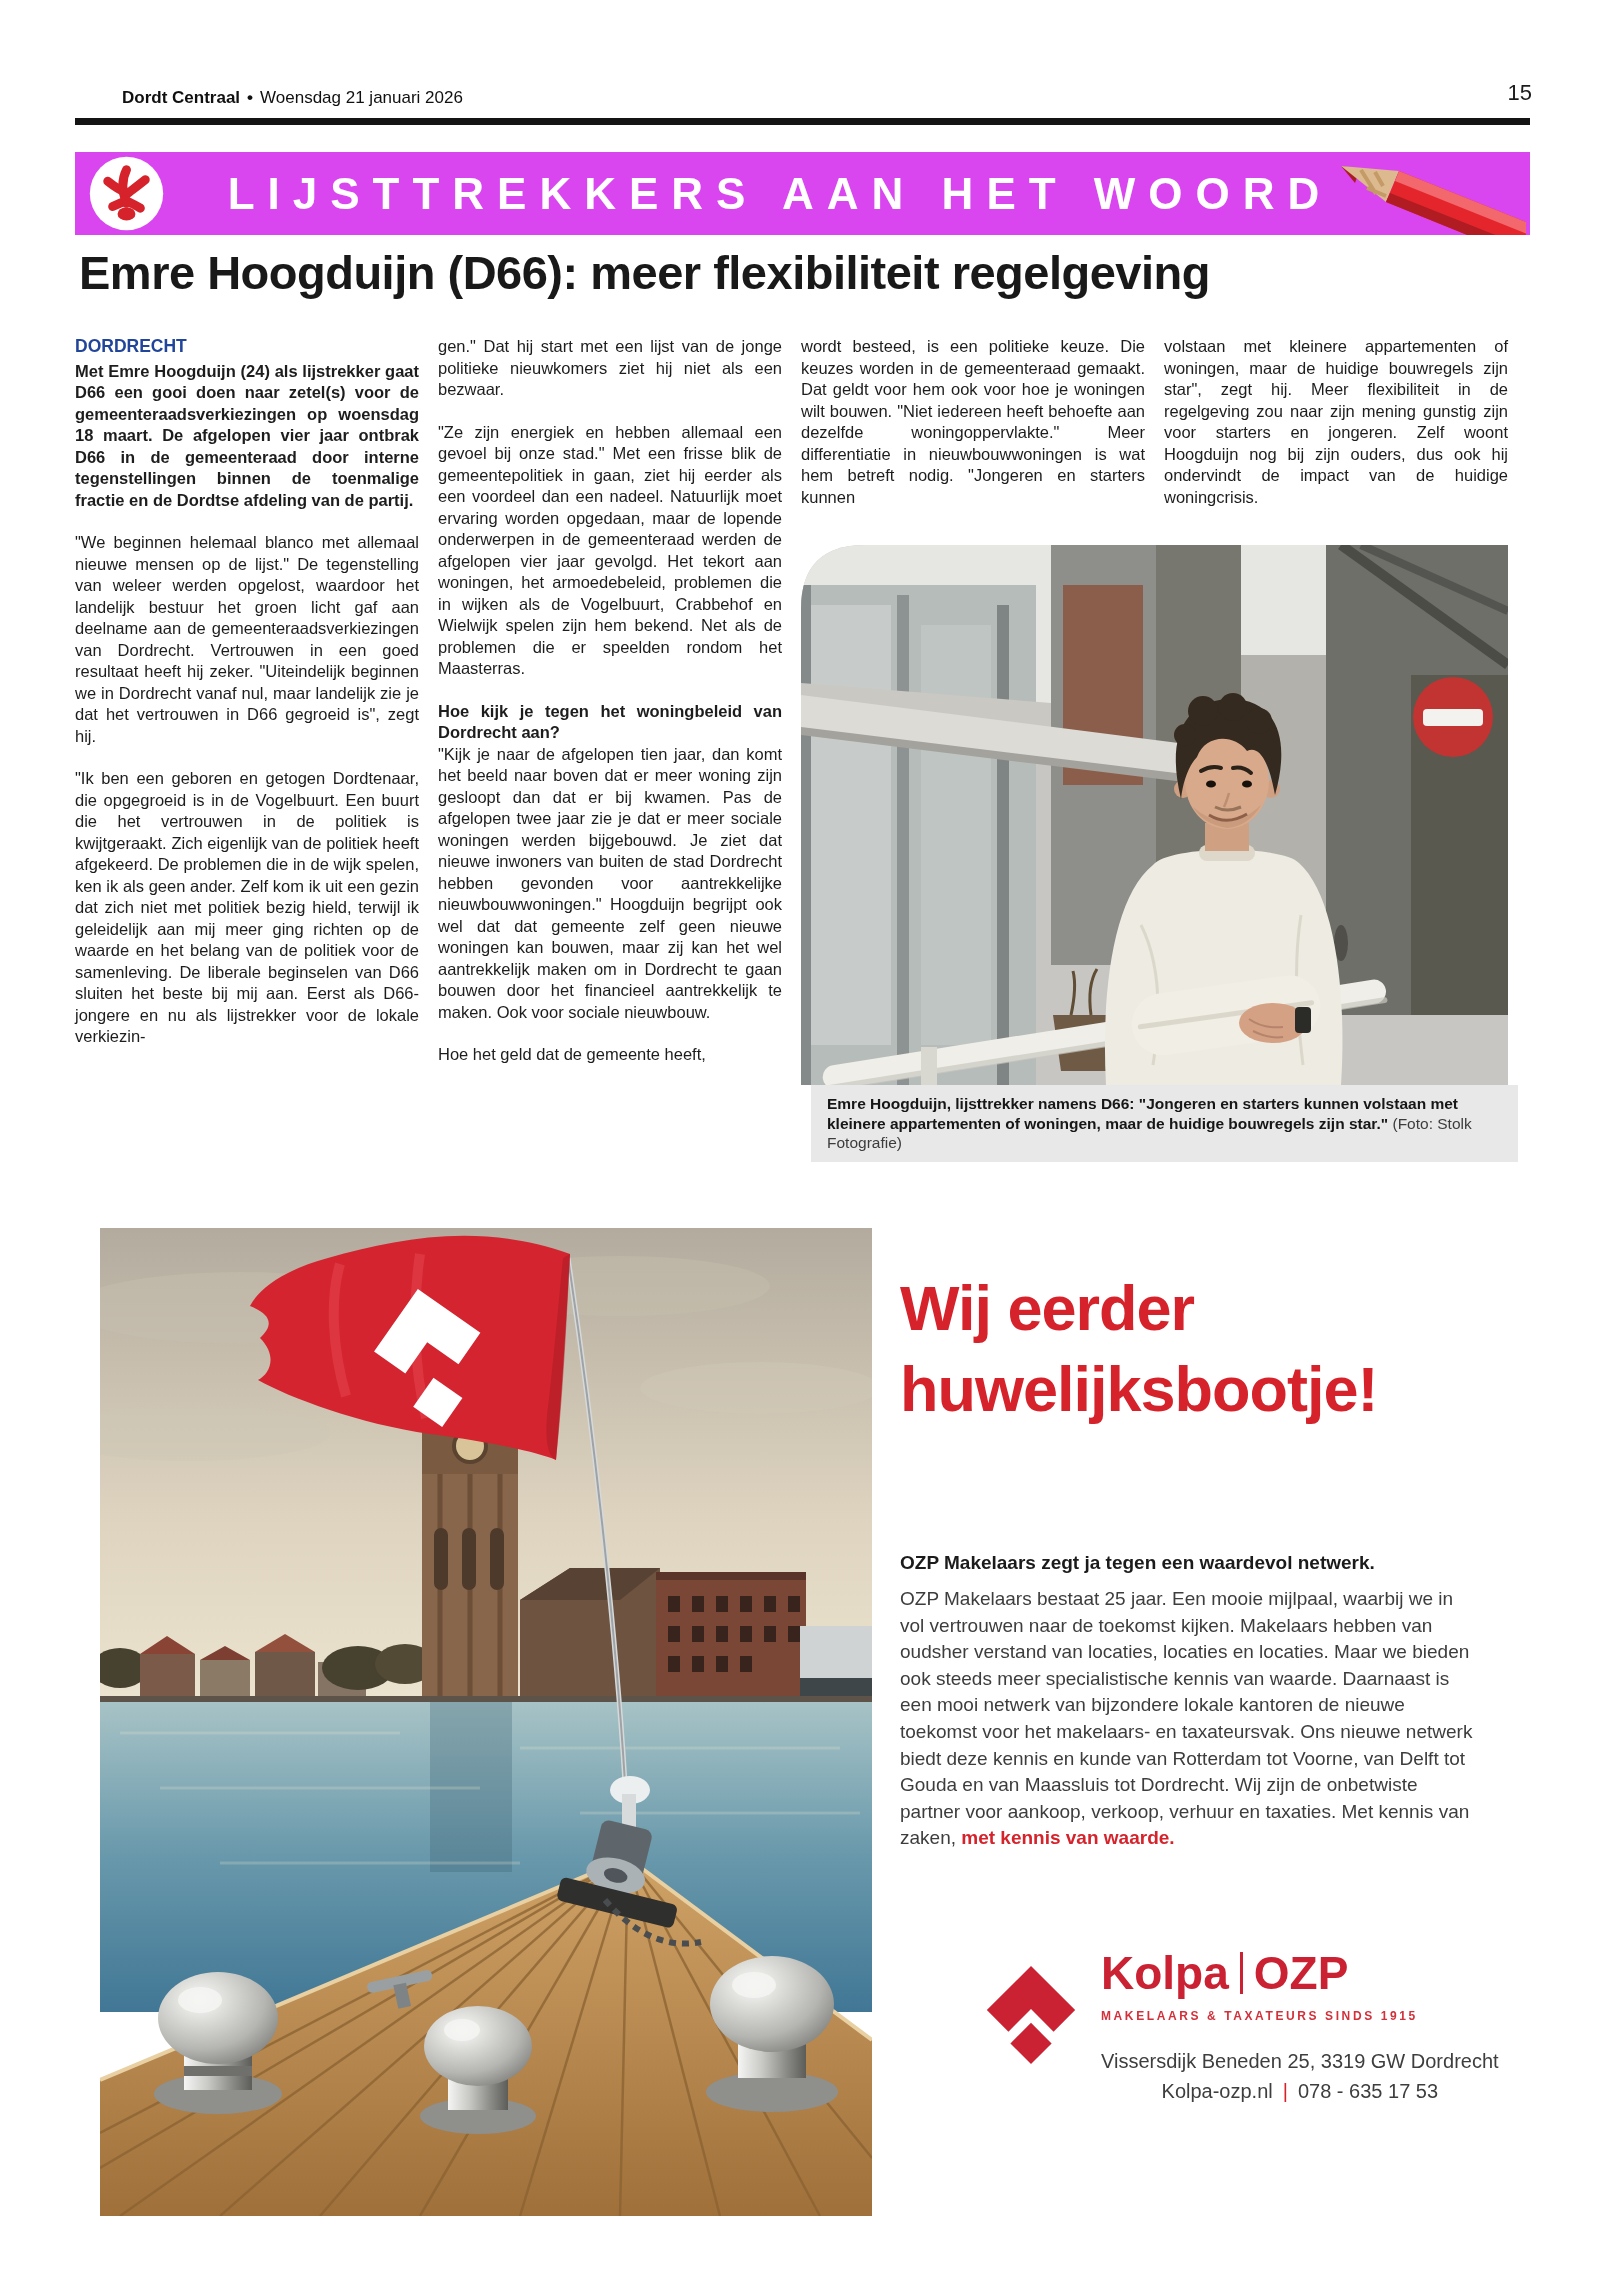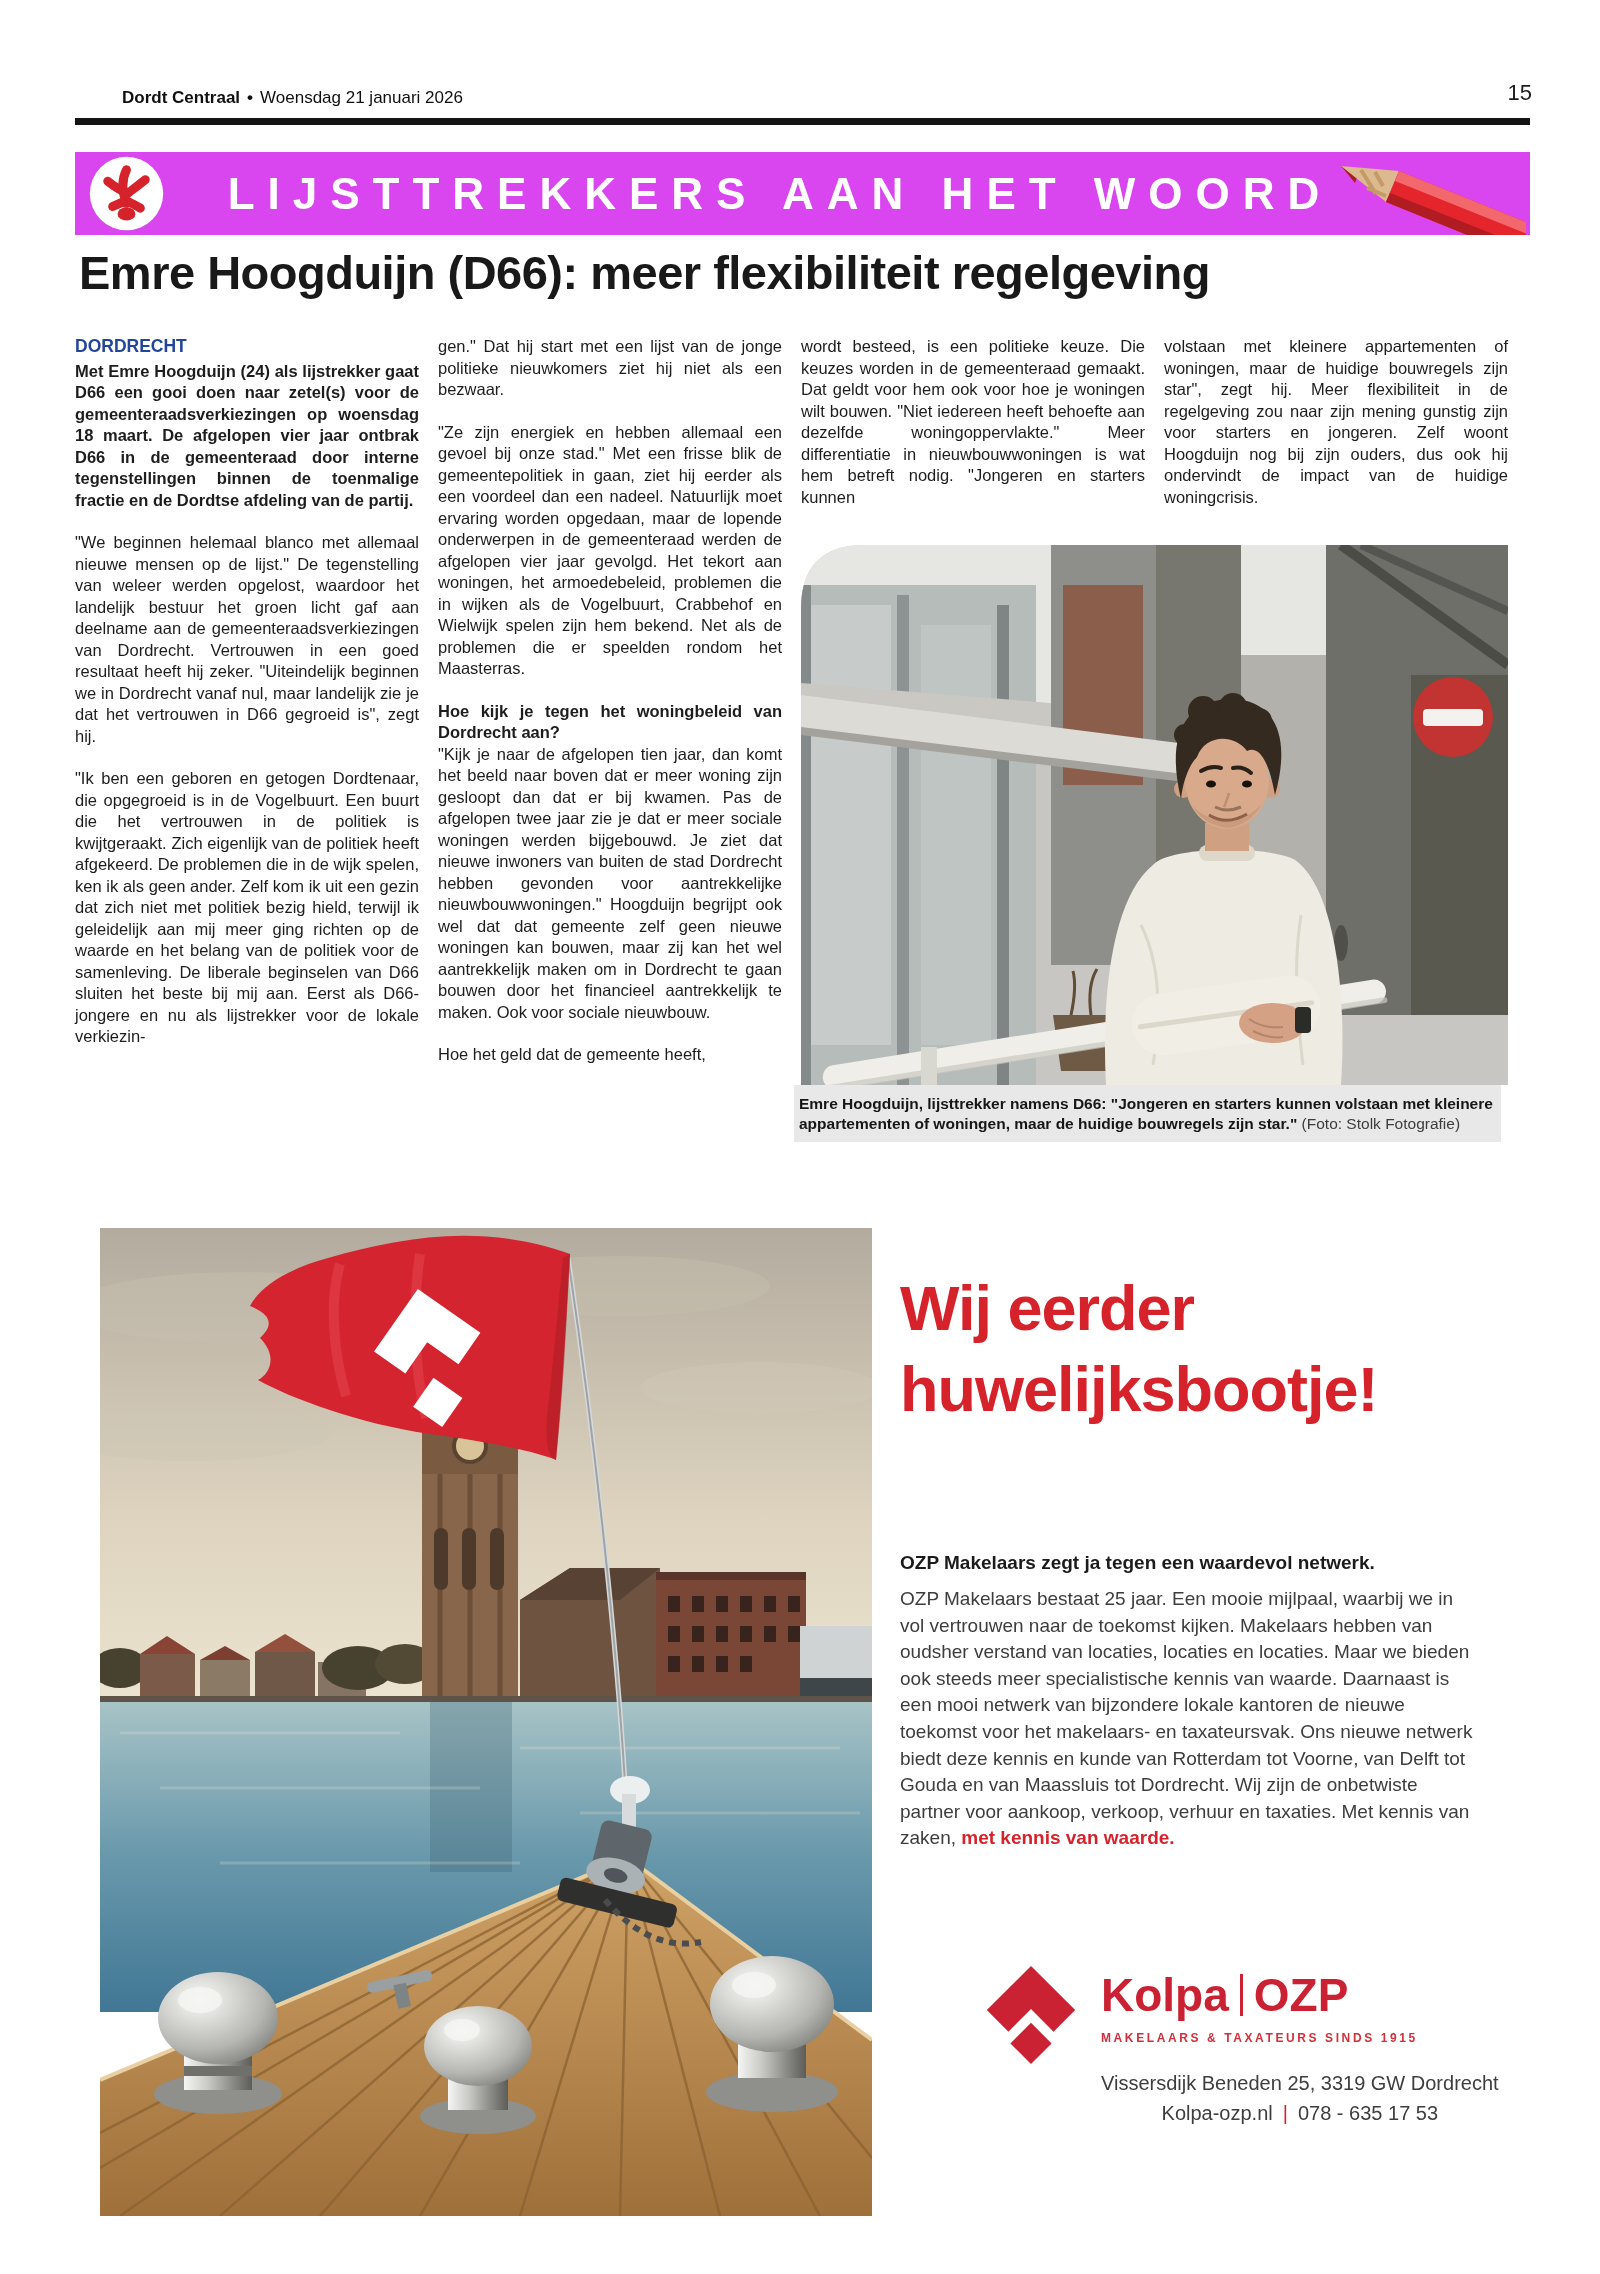--- a/index.html
+++ b/index.html
@@ -23,35 +23,35 @@
   
   .headline{position:absolute;left:75px;top:240px;width:1465px;margin:4px;font-size:47px;line-height:58px;
             font-weight:700;color:#191919;letter-spacing:-0.5px;}
   .col{position:absolute;top:336px;width:344px;font-size:16.5px;line-height:21.5px;text-align:justify;color:#1d1d1d;}
   .col p{margin:0 0 21px 0;}
   .c1{left:75px;}.c2{left:438px;}.c3{left:801px;}.c4{left:1164px;}
   .dateline{color:#21459a;font-weight:700;font-size:17.5px;margin-bottom:3px;}
   .intro{font-weight:700;}
   .question{font-weight:700;margin-bottom:0 !important;}
   .article-photo{position:absolute;left:801px;top:545px;width:707px;height:540px;}
-  .caption{position:absolute;left:794px;top:1085px;width:707px;box-sizing:border-box;background:#e8e8e8;
-           padding:9px 5px;font-size:15.5px;line-height:19.5px;color:#161616;}
+  .caption{position:absolute;left:811px;top:1085px;width:707px;box-sizing:border-box;background:#e8e8e8;
+           padding:9px 16px;font-size:15.5px;line-height:19.5px;color:#161616;}
   .caption .capb{font-weight:700;}
   .caption .credit{font-weight:400;color:#3c3c3c;}
 
   
   .ad-photo{position:absolute;left:100px;top:1228px;width:772px;height:988px;}
   .ad-headline{position:absolute;left:900px;top:1268px;width:590px;font-size:63px;line-height:81px;
                font-weight:800;color:#d6232b;letter-spacing:-1px;}
   .ad-lead{position:absolute;left:900px;top:1552px;width:578px;margin:0;font-size:19px;font-weight:700;color:#1b1b1b;}
   .ad-body{position:absolute;left:900px;top:1586px;width:580px;margin:0;font-size:19px;line-height:26.6px;color:#3d3d3d;}
   .ad-body .hl{color:#d6232b;font-weight:700;}
   .kolpa{position:absolute;left:985px;top:1946px;display:flex;}
   .kolpa-icon{width:92px;height:106px;margin-right:24px;margin-top:16px;flex:none;}
-  .kolpa-name{display:flex;align-items:center;font-size:46px;font-weight:700;color:#cb2233;margin-top:22px;}
+  .kolpa-name{display:flex;align-items:center;font-size:46px;font-weight:700;color:#cb2233;}
   .kolpa-name .bar{display:inline-block;width:3px;height:42px;background:#cb2233;margin:0 11px;}
   .kolpa-tag{margin-top:9px;font-size:12px;font-weight:600;letter-spacing:2.6px;color:#d2303a;}
   .kolpa-addr{margin-top:27px;font-size:20px;color:#3e3e3e;}
   .kolpa-contact{margin-top:7px;font-size:20px;color:#3e3e3e;text-align:center;}
   .kolpa-contact .pipe{color:#d6232b;margin:0 10px;font-weight:400;}
 </style>
 </head>
 <body>
 
 <div class="page">

